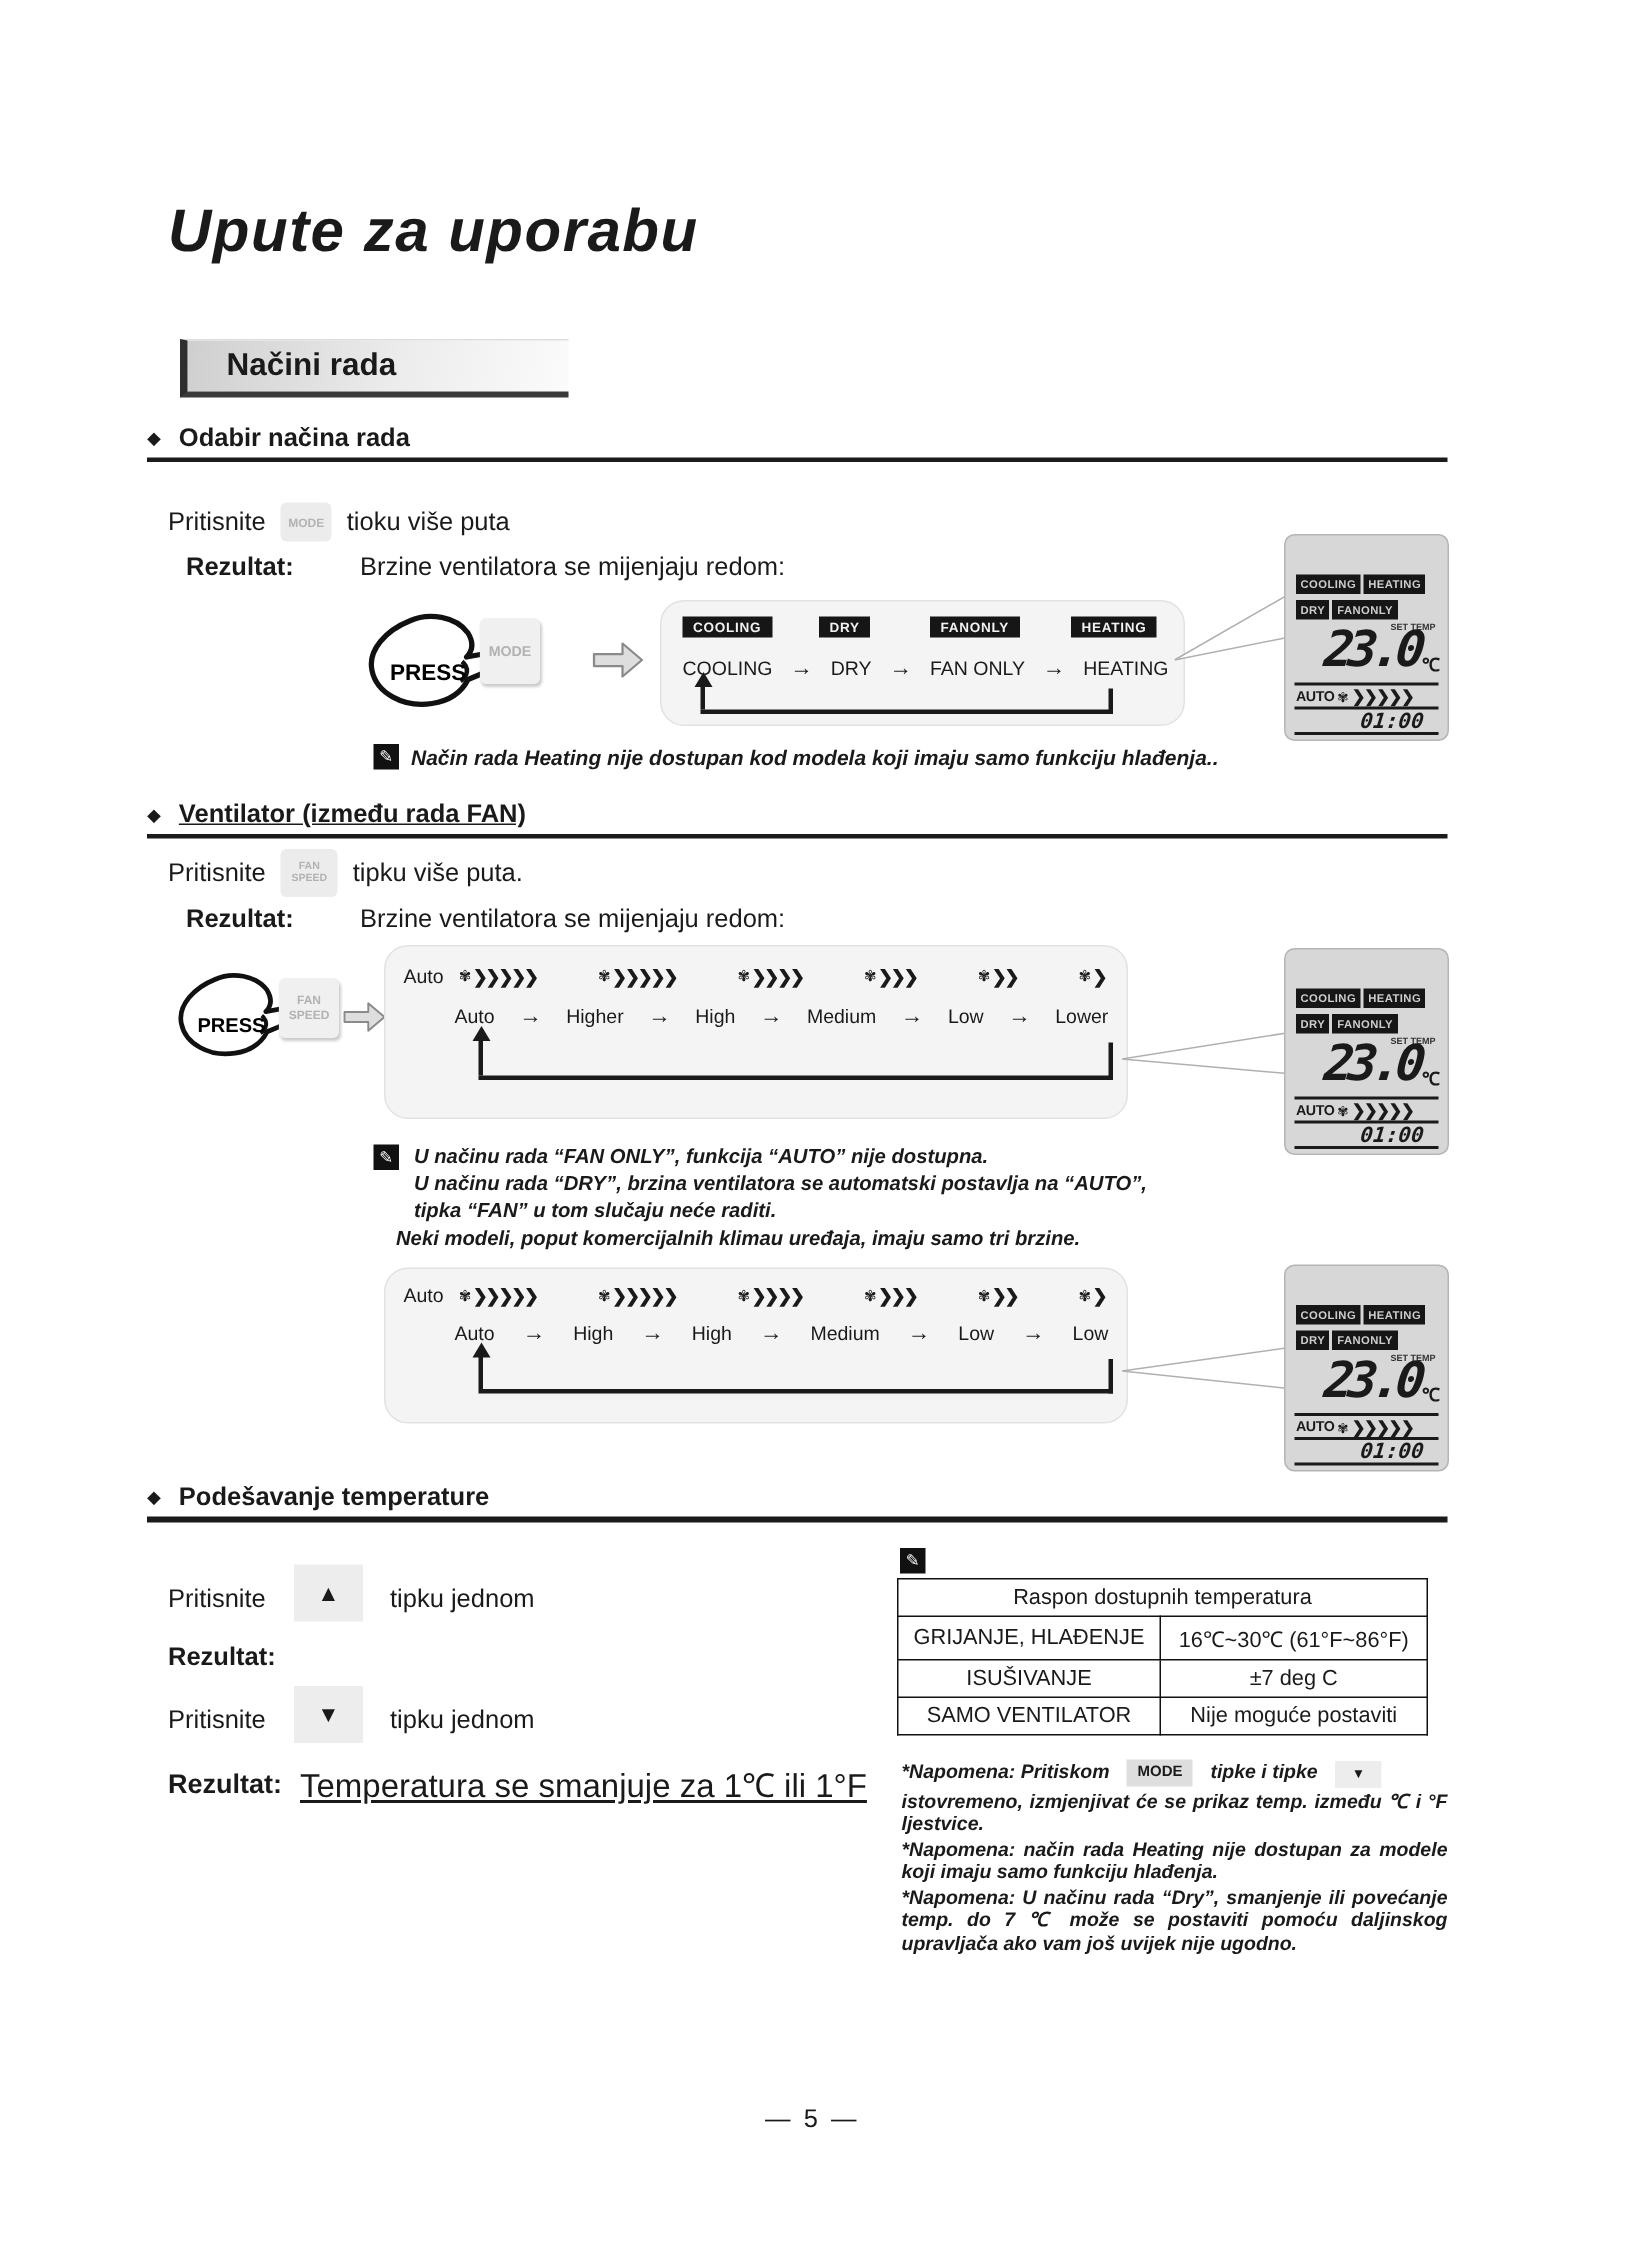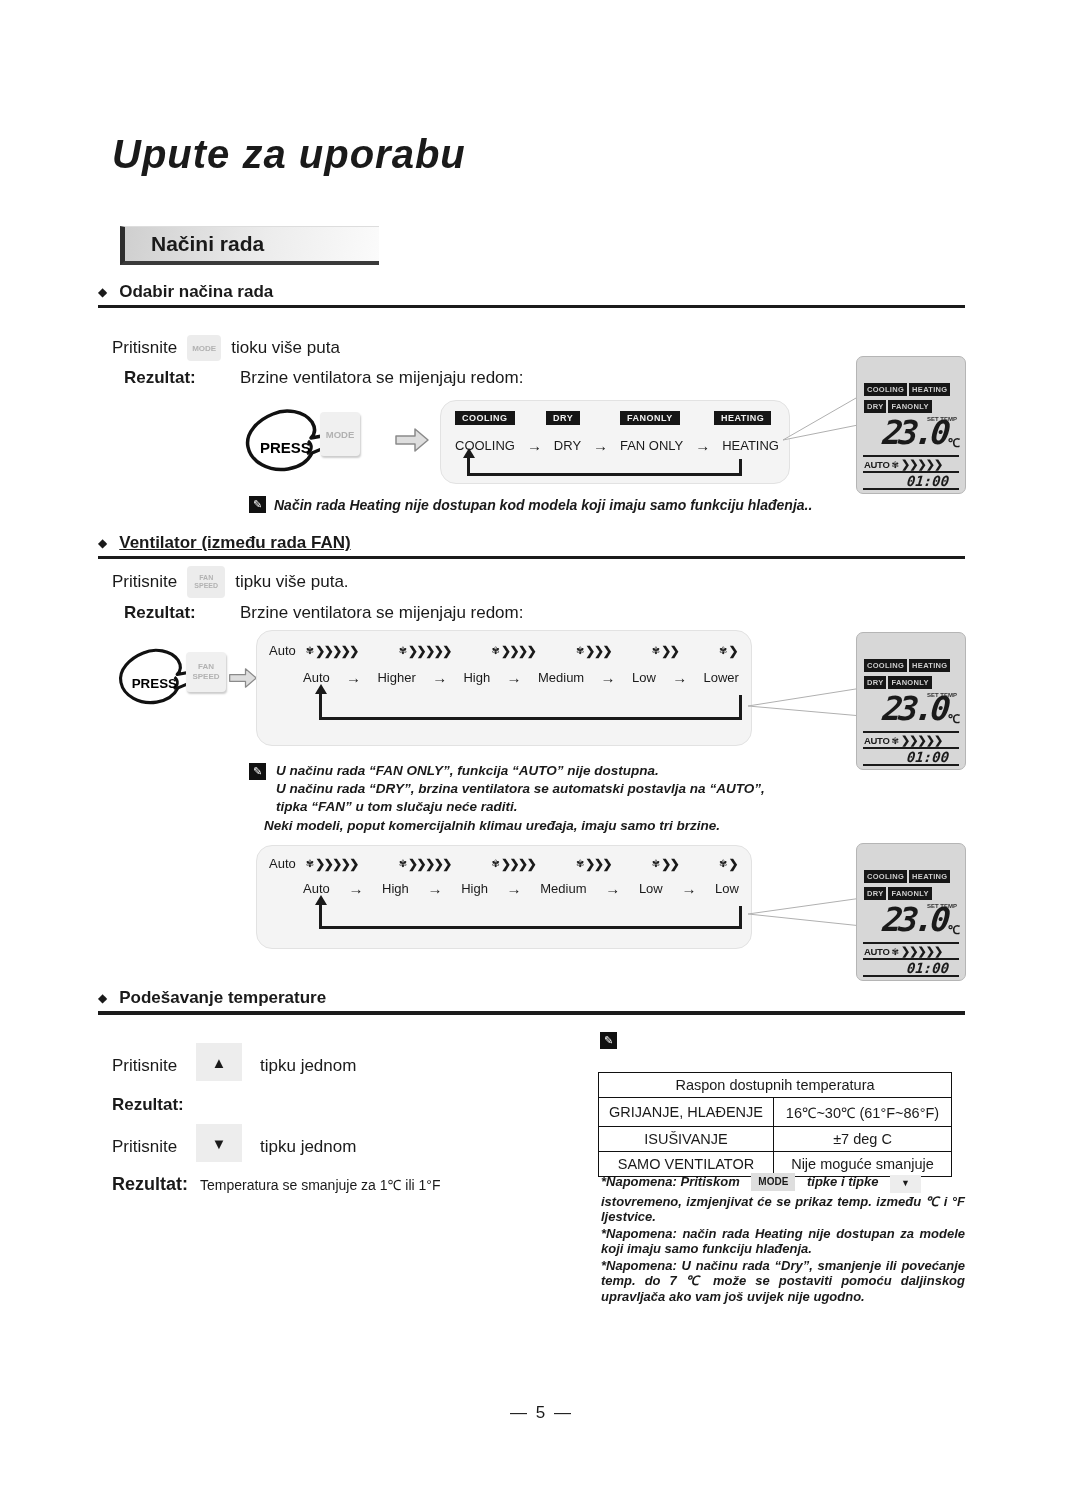--- a/index.html
+++ b/index.html
@@ -360,40 +360,40 @@
   </div>
 
   <div class="abs p17" style="left:112px;top:1137px;">Pritisnite</div>
   <div class="abs btn-arrowkey" style="left:196px;top:1124px;">
     <span>▼</span>
   </div>
   <div class="abs p17" style="left:260px;top:1137px;">tipku jednom</div>
 
   <div class="abs hrow" style="left:112px;top:1174px;gap:12px;">
     <span class="b17" style="font-size:18px;">Rezultat:</span>
-    <span style="font-size:14px;">Temperatura se smanjuje za 1℃ ili 1°F</span>
+    <span style="font-size:22px;text-decoration:underline;">Temperatura se smanjuje za 1℃ ili 1°F</span>
   </div>
 
   <div class="noteicon" style="left:600px;top:1032px;">✎</div>
-  <table class="tbl abs" style="left:598px;top:1052px;margin-top:20px;">
+  <table class="tbl abs" style="left:598px;top:1052px;">
     <tbody>
         <tr>
       <td colspan="2">Raspon dostupnih temperatura</td>
     </tr>
     <tr>
       <td class="c1">GRIJANJE, HLAĐENJE</td>
       <td>16℃~30℃ (61°F~86°F)</td>
     </tr>
     <tr>
       <td class="c1">ISUŠIVANJE</td>
       <td>±7 deg C</td>
     </tr>
     <tr>
       <td class="c1">SAMO VENTILATOR</td>
-      <td>Nije moguće smanjuje</td>
+      <td>Nije moguće postaviti</td>
     </tr>
   </tbody>
     </table>
 
   <div class="abs rnotes" style="left:601px;top:1173px;">
     <p>
       <span>*Napomena: Pritiskom</span>
       <span class="chip-mode">MODE</span>
       <span>tipke i tipke</span>
       <span class="chip-down">▼</span>

